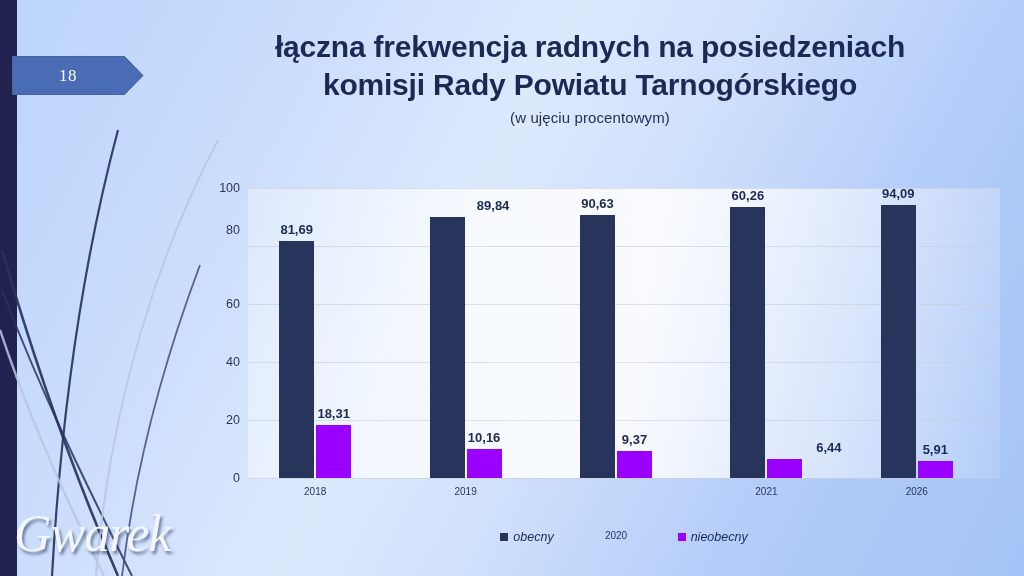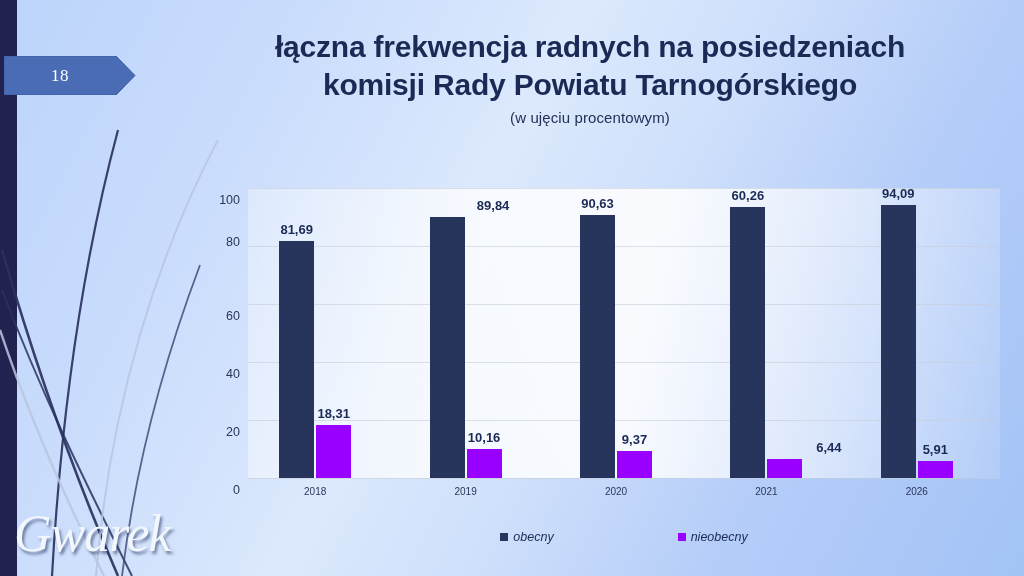--- a/index.html
+++ b/index.html
@@ -25,21 +25,21 @@
   
   .decor-lines {
     position: absolute;
     left: 0; top: 0;
     width: 260px; height: 576px;
     pointer-events: none;
   }
   
   .page-badge {
     position: absolute;
-    left: 4px; top: 56px;
+    left: 12px; top: 56px;
     width: 132px; height: 39px;
   }
   .page-badge .badge-num {
     position: absolute;
     left: 0; top: 0;
     width: 112px; height: 39px;
     line-height: 39px;
     text-align: center;
     color: #ffffff;
     font-family: "Liberation Serif", serif;
@@ -87,21 +87,20 @@
     background: rgba(200,205,215,0.62);
   }
   .ytick {
     position: absolute;
     left: 0;
     width: 30px;
     text-align: right;
     color: #2a3659;
     font-size: 12.5px;
     transform: translateY(-50%);
-    margin-top: 12px;
   }
   .bars-layer {
     position: absolute;
     left: 38px; top: 18px;
     width: 752px; height: 290px;
   }
   .bar {
     position: absolute;
     bottom: 0;
   }
@@ -228,21 +227,21 @@
         <div class="bar nieobecny" style="left: 519.4px; width: 35px; height: 18.676px; background: rgb(153, 0, 255);"></div>
         <div class="bar-label" style="left: 536.9px; top: 252.324px; margin-left: 44px;">6,44</div>
         <div class="bar obecny" style="left: 632.8px; width: 35px; height: 272.861px; background: rgb(39, 53, 92);"></div>
         <div class="bar-label" style="left: 650.3px; top: -1.861px;">94,09</div>
         <div class="bar nieobecny" style="left: 669.8px; width: 35px; height: 17.139px; background: rgb(153, 0, 255);"></div>
         <div class="bar-label" style="left: 687.3px; top: 253.861px;">5,91</div>
       </div>
     <div id="xtick-layer">
         <div class="xtick" style="left: 105.2px;">2018</div>
         <div class="xtick" style="left: 255.6px;">2019</div>
-        <div class="xtick" style="left: 406px;">2020</div>
+        <div class="xtick" style="left: 406px; margin-top: 44px;">2020</div>
         <div class="xtick" style="left: 556.4px;">2021</div>
         <div class="xtick" style="left: 706.8px;">2026</div>
       </div>
     <div class="legend" id="legend"><span class="legend-item"><span class="legend-swatch" style="background: rgb(39, 53, 92);"></span><span>obecny</span></span><span class="legend-item"><span class="legend-swatch" style="background: rgb(153, 0, 255);"></span><span>nieobecny</span></span></div>
   </div>
 
   <div class="watermark">
     <div class="watermark-text">Gwarek</div>
   </div>
 

